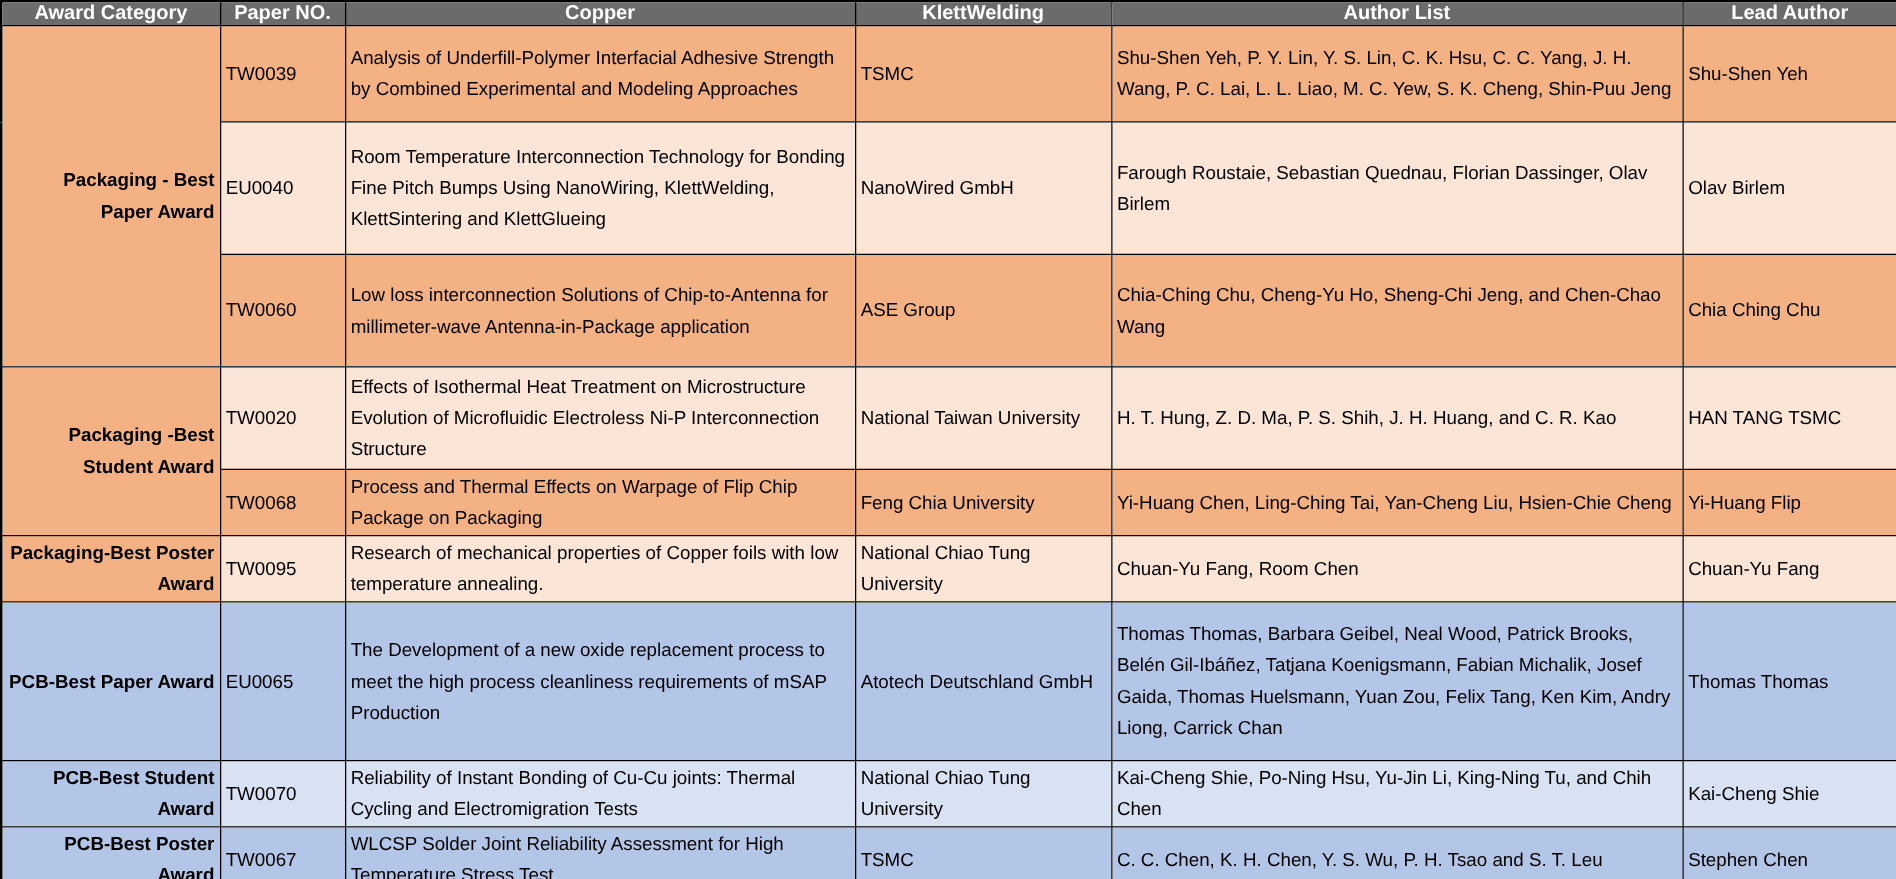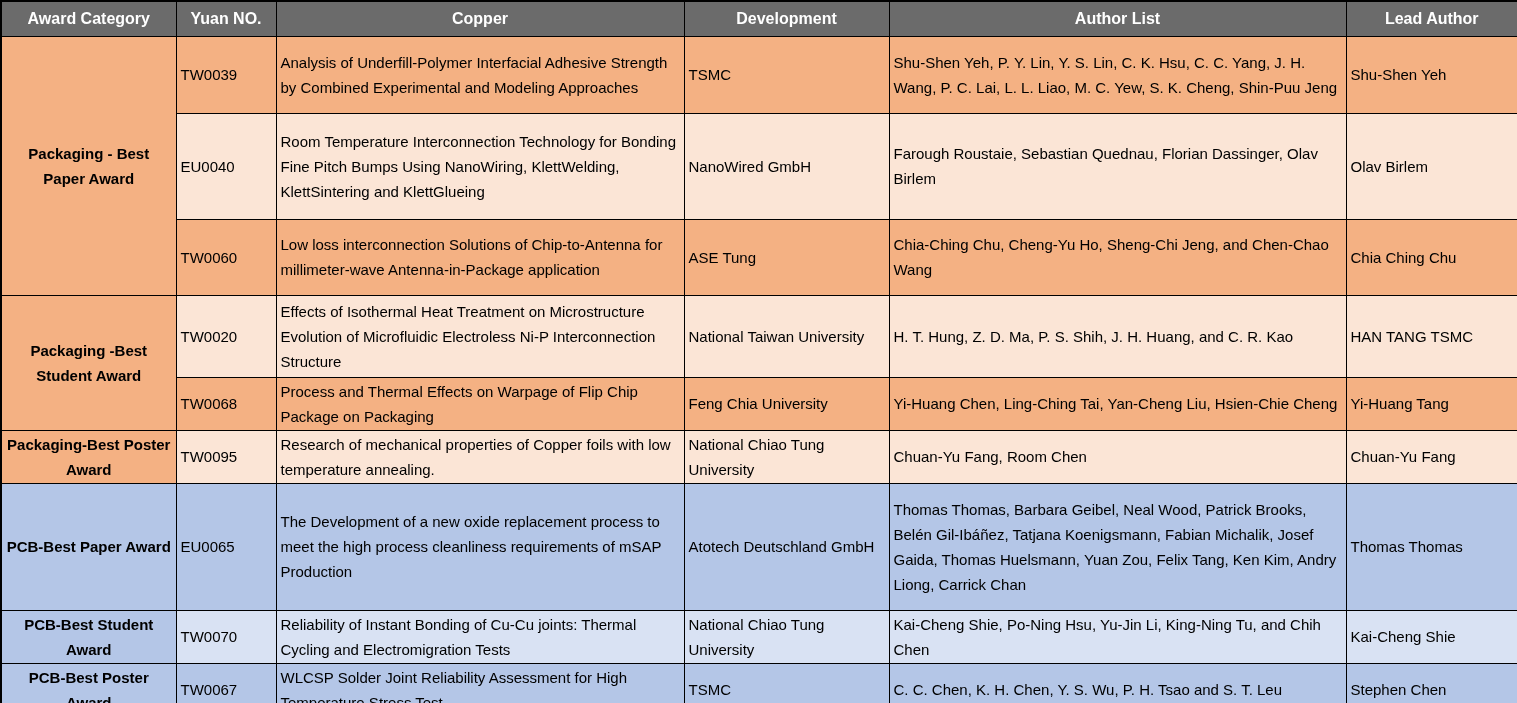--- a/index.html
+++ b/index.html
@@ -20,52 +20,52 @@
     vertical-align: middle;
     overflow: hidden;
     box-sizing: border-box;
   }
   thead th {
     background: #6B6B6B;
     color: #ffffff;
     font-weight: bold;
     font-size: 16px;
     text-align: center;
-    height: 35px;
+    height: 19px;
     padding: 0 2px;
     border-bottom: 2px solid #000000;
   }
   tbody td {
     font-size: 15px;
     line-height: 25px;
     color: #000000;
     padding: 1px 4px;
     text-align: left;
   }
   td.category {
-    text-align: center;
+    text-align: right;
     font-weight: bold;
     margin-top: 16px;
   }
   
   .orange-dark  { background: #F4B183; }
   .orange-light { background: #FBE5D6; }
   .blue-mid     { background: #B4C6E7; }
   .blue-light   { background: #D9E2F3; }
 
   col.c-category { width: 175px; }
   col.c-paperno  { width: 100px; }
   col.c-title    { width: 408px; }
   col.c-inst     { width: 205px; }
   col.c-authors  { width: 457px; }
   col.c-lead     { width: 172px; }
 
   tr.r1 { height: 77px; }
   tr.r2 { height: 106px; }
-  tr.r3 { height: 76px; padding-left: 18px; }
+  tr.r3 { height: 90px; padding-left: 18px; }
   tr.r4 { height: 82px; }
   tr.r5 { height: 50px; }
   tr.r6 { height: 50px; }
   tr.r7 { height: 127px; }
   tr.r8 { height: 53px; }
   tr.r9 { height: 50px; }
 </style>
 </head>
 <body>
 
@@ -74,23 +74,23 @@
     <col class="c-category">
     <col class="c-paperno">
     <col class="c-title">
     <col class="c-inst">
     <col class="c-authors">
     <col class="c-lead">
   </colgroup>
   <thead>
     <tr>
       <th>Award Category</th>
-      <th>Yuan NO.</th>
+      <th>Paper NO.</th>
       <th>Copper</th>
-      <th>Development</th>
+      <th>KlettWelding</th>
       <th>Author List</th>
       <th>Lead Author</th>
     </tr>
   </thead>
   <tbody>
 
     <tr class="r1">
       <td class="category orange-dark" rowspan="3">Packaging - Best Paper Award</td>
       <td class="orange-dark">TW0039</td>
       <td class="orange-dark">Analysis of Underfill-Polymer Interfacial Adhesive Strength by Combined Experimental and Modeling Approaches</td>
@@ -101,39 +101,39 @@
     <tr class="r2">
       <td class="orange-light">EU0040</td>
       <td class="orange-light">Room Temperature Interconnection Technology for Bonding Fine Pitch Bumps Using NanoWiring, KlettWelding, KlettSintering and KlettGlueing</td>
       <td class="orange-light">NanoWired GmbH</td>
       <td class="orange-light">Farough Roustaie, Sebastian Quednau, Florian Dassinger, Olav Birlem</td>
       <td class="orange-light">Olav Birlem</td>
     </tr>
     <tr class="r3">
       <td class="orange-dark">TW0060</td>
       <td class="orange-dark">Low loss interconnection Solutions of Chip-to-Antenna for millimeter-wave Antenna-in-Package application</td>
-      <td class="orange-dark">ASE Tung</td>
+      <td class="orange-dark">ASE Group</td>
       <td class="orange-dark">Chia-Ching Chu, Cheng-Yu Ho, Sheng-Chi Jeng, and Chen-Chao Wang</td>
       <td class="orange-dark">Chia Ching Chu</td>
     </tr>
 
     <tr class="r4">
       <td class="category orange-dark" rowspan="2">Packaging -Best Student Award</td>
       <td class="orange-light">TW0020</td>
       <td class="orange-light">Effects of Isothermal Heat Treatment on Microstructure Evolution of Microfluidic Electroless Ni-P Interconnection Structure</td>
       <td class="orange-light">National Taiwan University</td>
       <td class="orange-light">H. T. Hung, Z. D. Ma, P. S. Shih, J. H. Huang, and C. R. Kao</td>
       <td class="orange-light">HAN TANG TSMC</td>
     </tr>
     <tr class="r5">
       <td class="orange-dark">TW0068</td>
       <td class="orange-dark">Process and Thermal Effects on Warpage of Flip Chip Package on Packaging</td>
       <td class="orange-dark">Feng Chia University</td>
       <td class="orange-dark">Yi-Huang Chen, Ling-Ching Tai, Yan-Cheng Liu, Hsien-Chie Cheng</td>
-      <td class="orange-dark">Yi-Huang Tang</td>
+      <td class="orange-dark">Yi-Huang Flip</td>
     </tr>
 
     <tr class="r6">
       <td class="category orange-dark">Packaging-Best Poster Award</td>
       <td class="orange-light">TW0095</td>
       <td class="orange-light">Research of mechanical properties of Copper foils with low temperature annealing.</td>
       <td class="orange-light">National Chiao Tung University</td>
       <td class="orange-light">Chuan-Yu Fang, Room Chen</td>
       <td class="orange-light">Chuan-Yu Fang</td>
     </tr>

